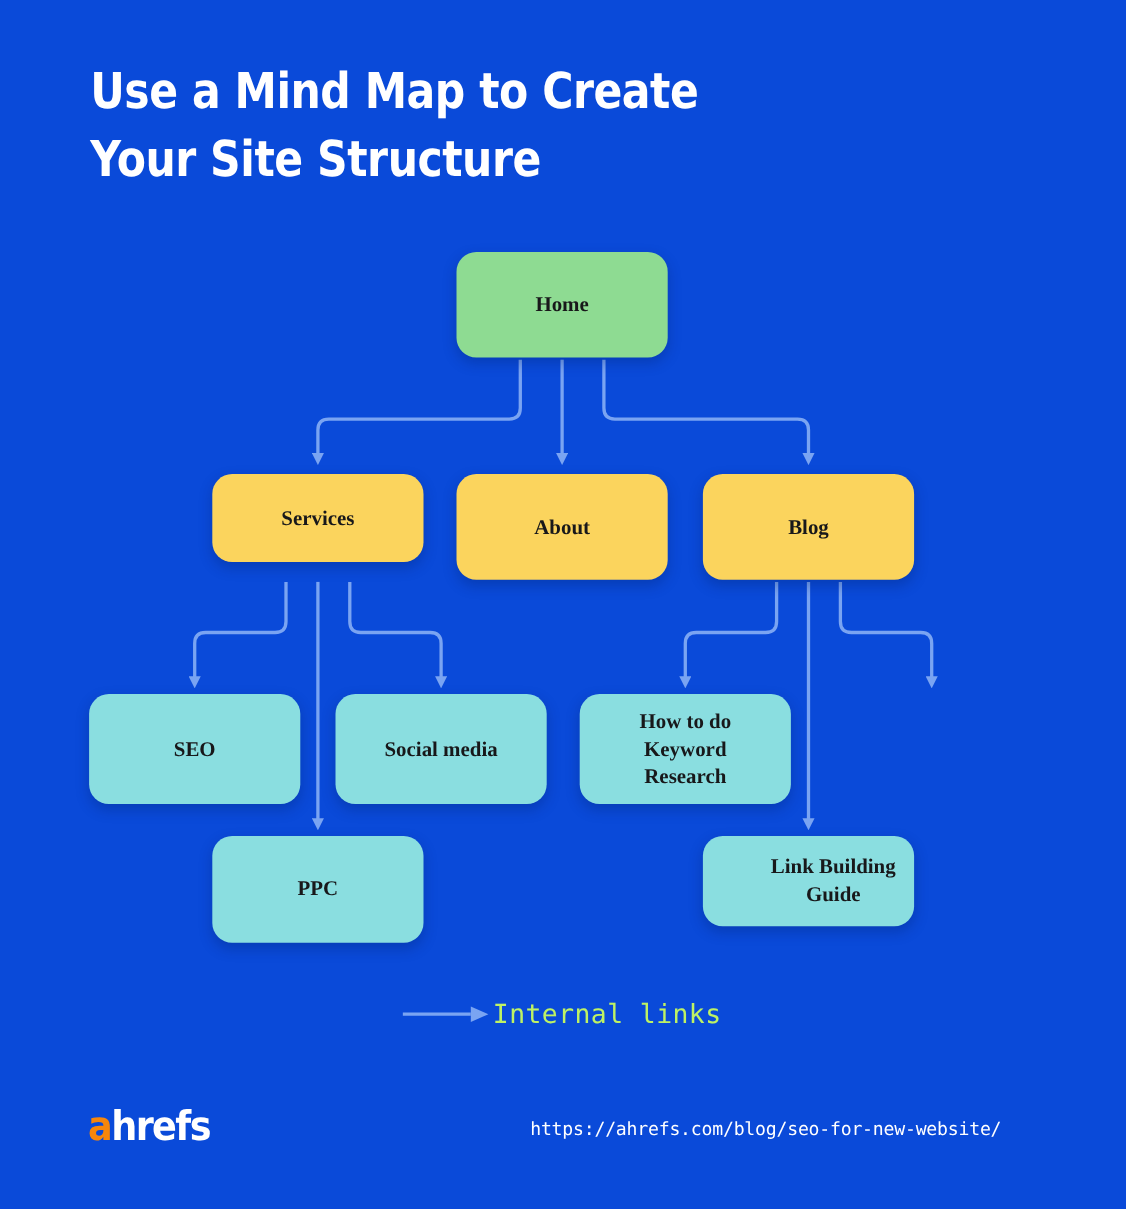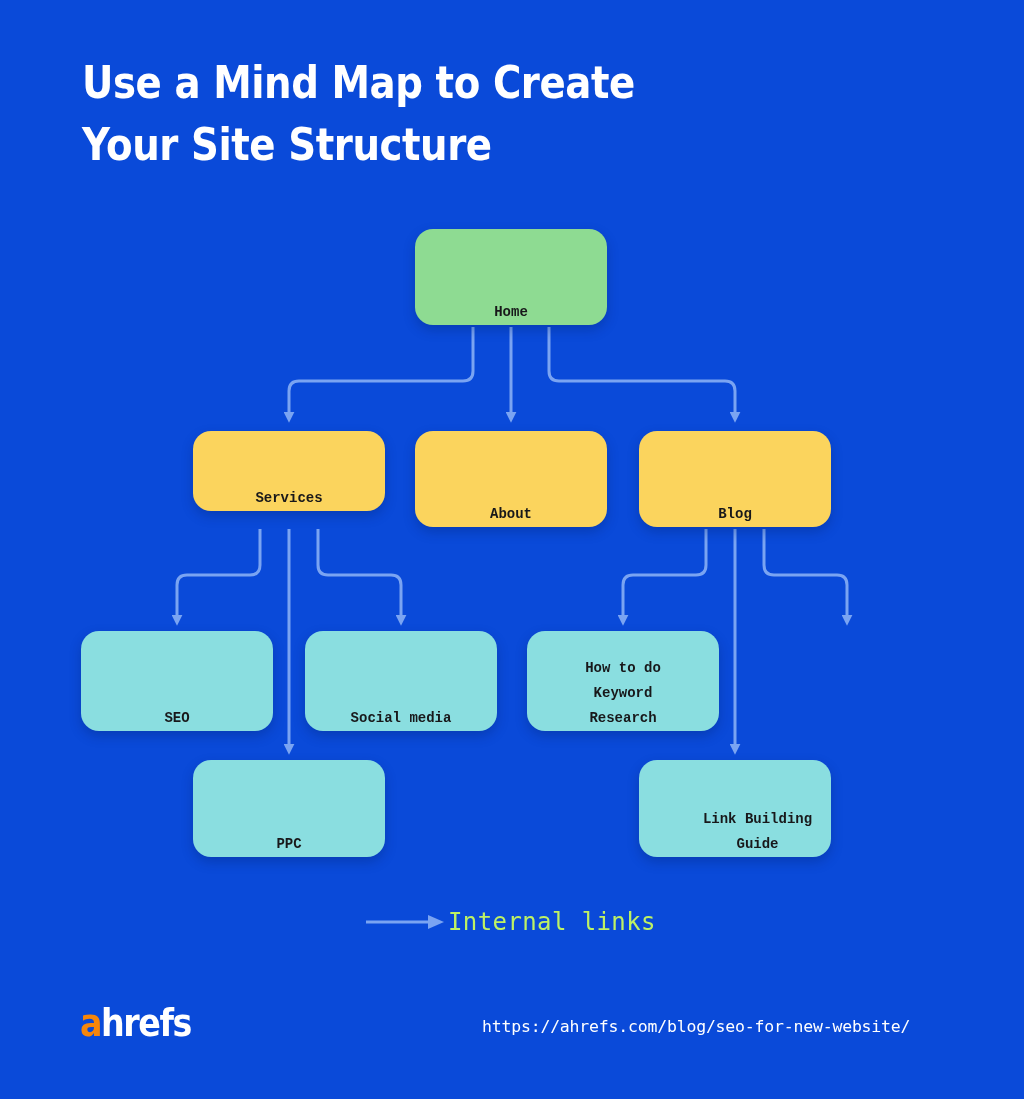--- a/index.html
+++ b/index.html
@@ -48,27 +48,27 @@
     height: 1099px;
     pointer-events: none;
   }
 
   
   .node {
     position: absolute;
     box-sizing: border-box;
     border-radius: 18px;
     display: flex;
-    align-items: flex-end;
+    align-items: center;
     justify-content: center;
     text-align: center;
     color: #18181a;
-    font-family: Liberation Mono, monospace;
+    font-family: Liberation Serif, serif;
     font-weight: bold;
-    font-size: 14px;
+    font-size: 19px;
     line-height: 25px;
     white-space: pre-line;
     box-shadow: 0 5px 12px rgba(3, 35, 110, 0.32);
     z-index: 3;
   }
   .node-green  { background: #8edb92; }
   .node-yellow { background: #fbd45d; }
   .node-cyan   { background: #8adee0; }
 
   
@@ -185,21 +185,21 @@
     <span>How to do
 Keyword
 Research</span>
   </div>
 
 
   <div class="node node-cyan" style="left:193px; top:760px; width:192px; height:97px;">
     <span>PPC</span>
   </div>
 
-  <div class="node node-cyan" style="left:639px; top:760px; width:192px; height:97px;padding-left:45px;">
+  <div class="node node-cyan" style="left:639px; top:760px; width:192px; height:82px;padding-left:45px;">
     <span>Link Building
 Guide</span>
   </div>
 
   <div id="legend">
     <svg id="legend-arrow" width="82" height="18" viewBox="0 0 82 18">
       <line x1="0" y1="9" x2="62" y2="9" stroke="#7aa4f2" stroke-width="3"></line>
       <path d="M 62 2 L 78 9 L 62 16 Z" fill="#7aa4f2"></path>
     </svg>
     <span id="legend-label">Internal links</span>

